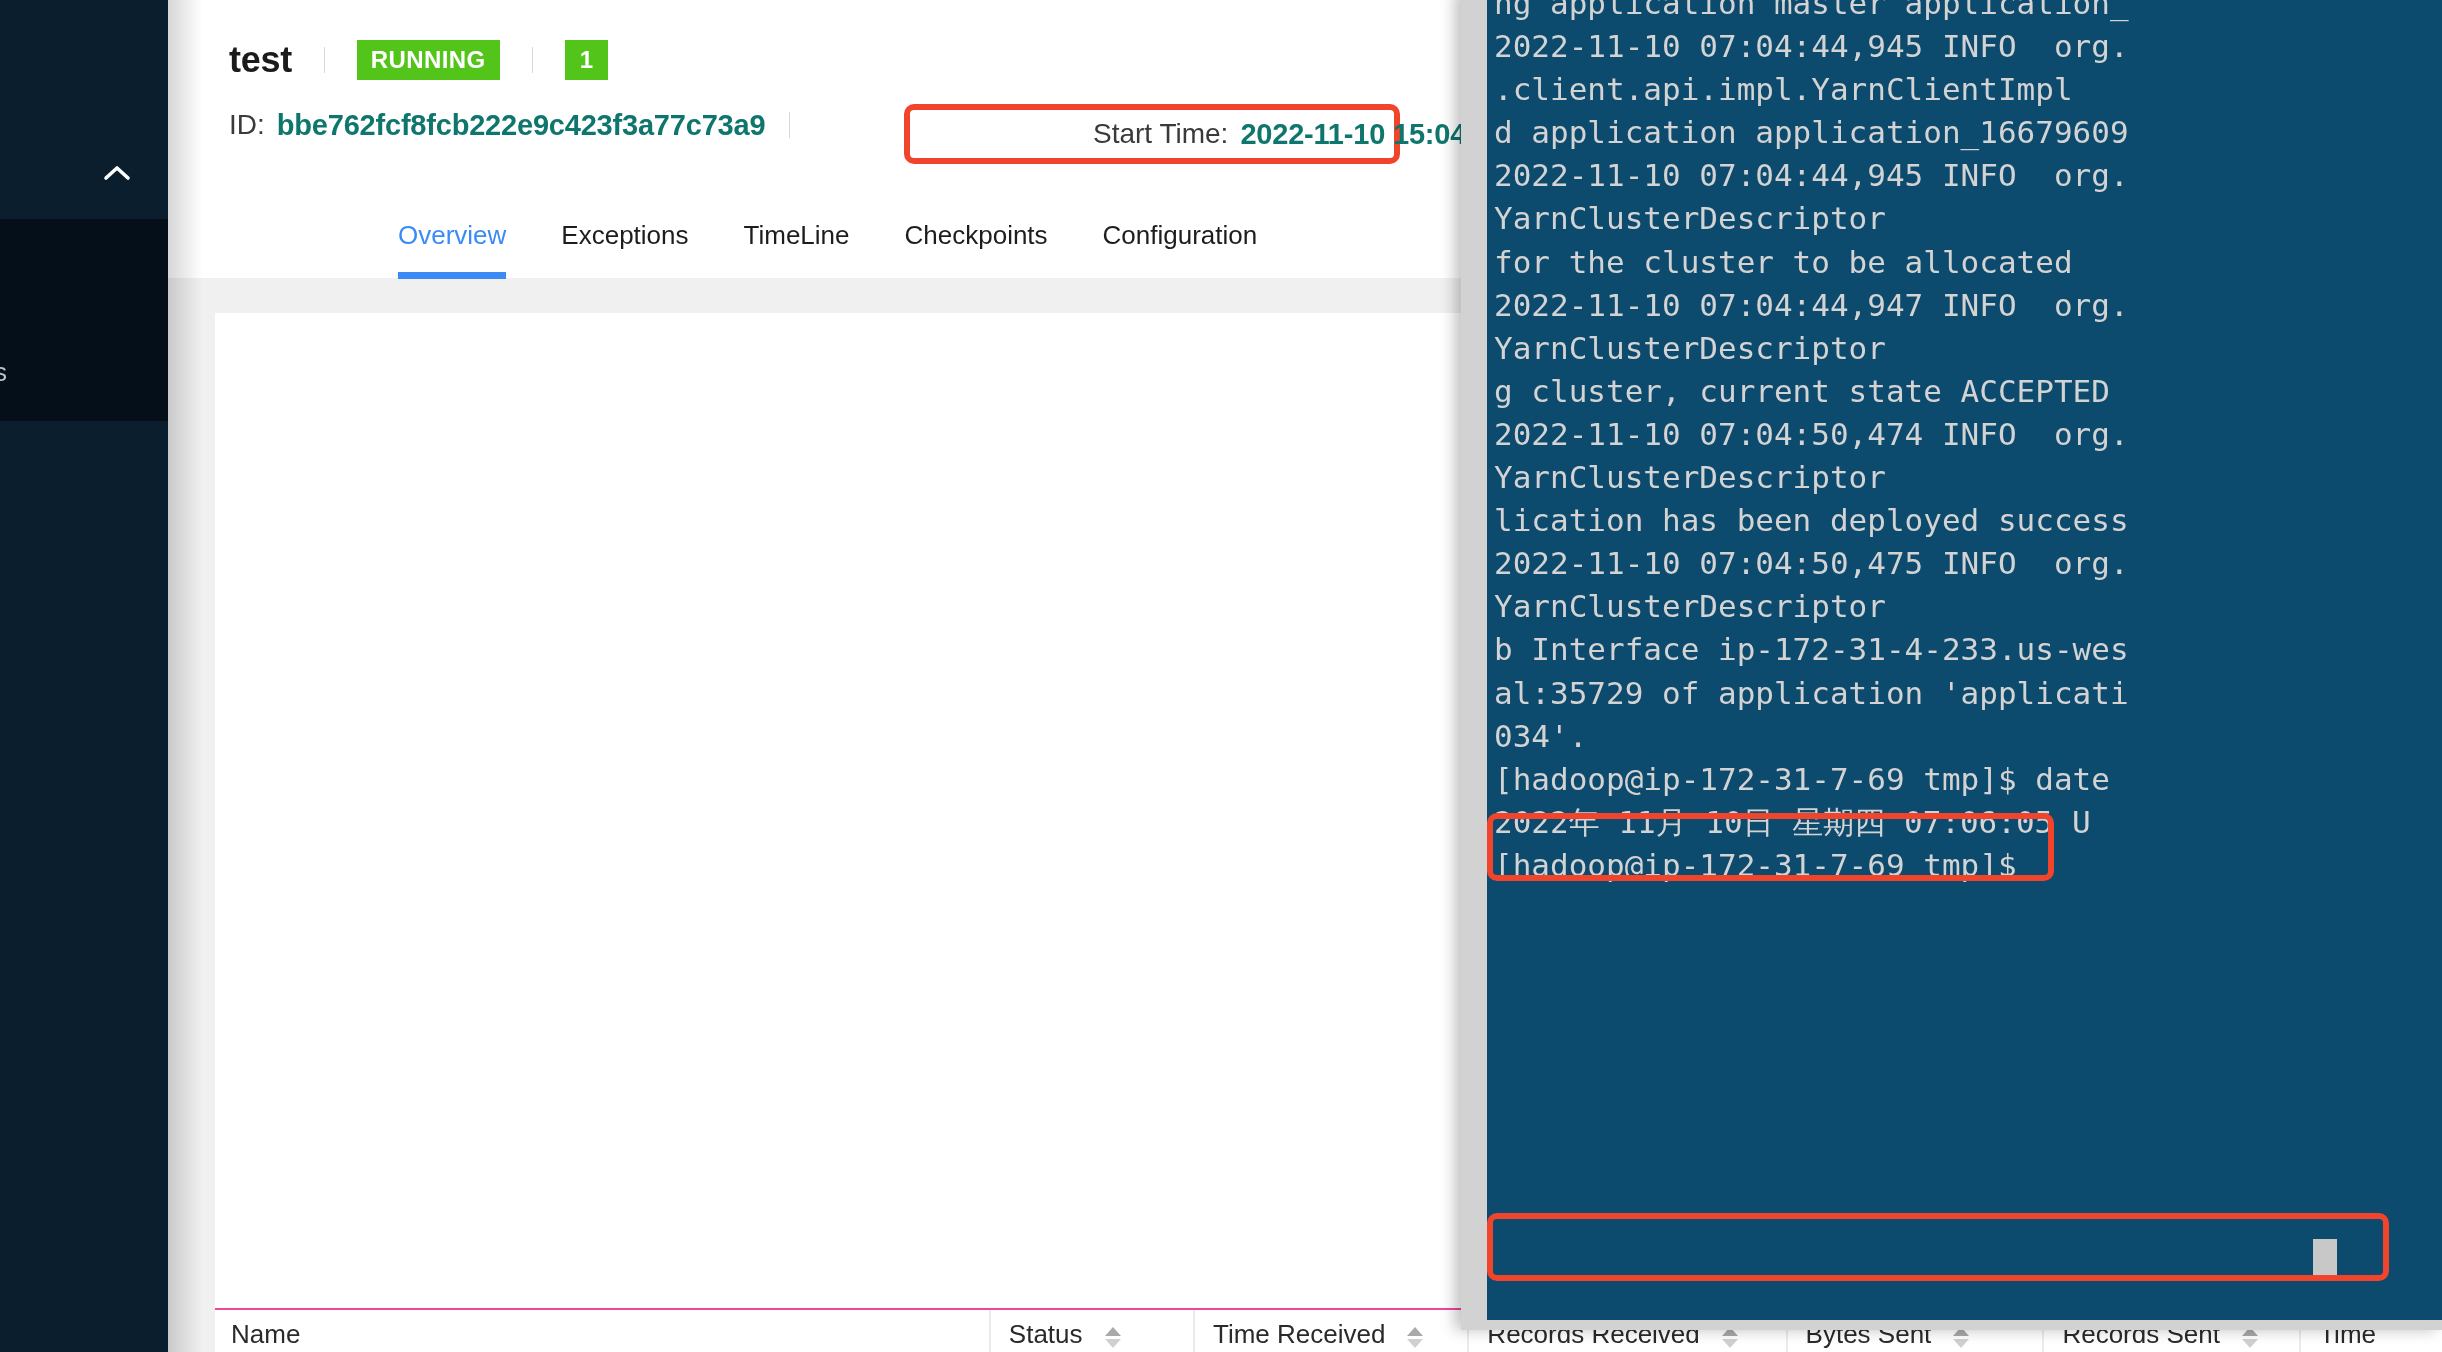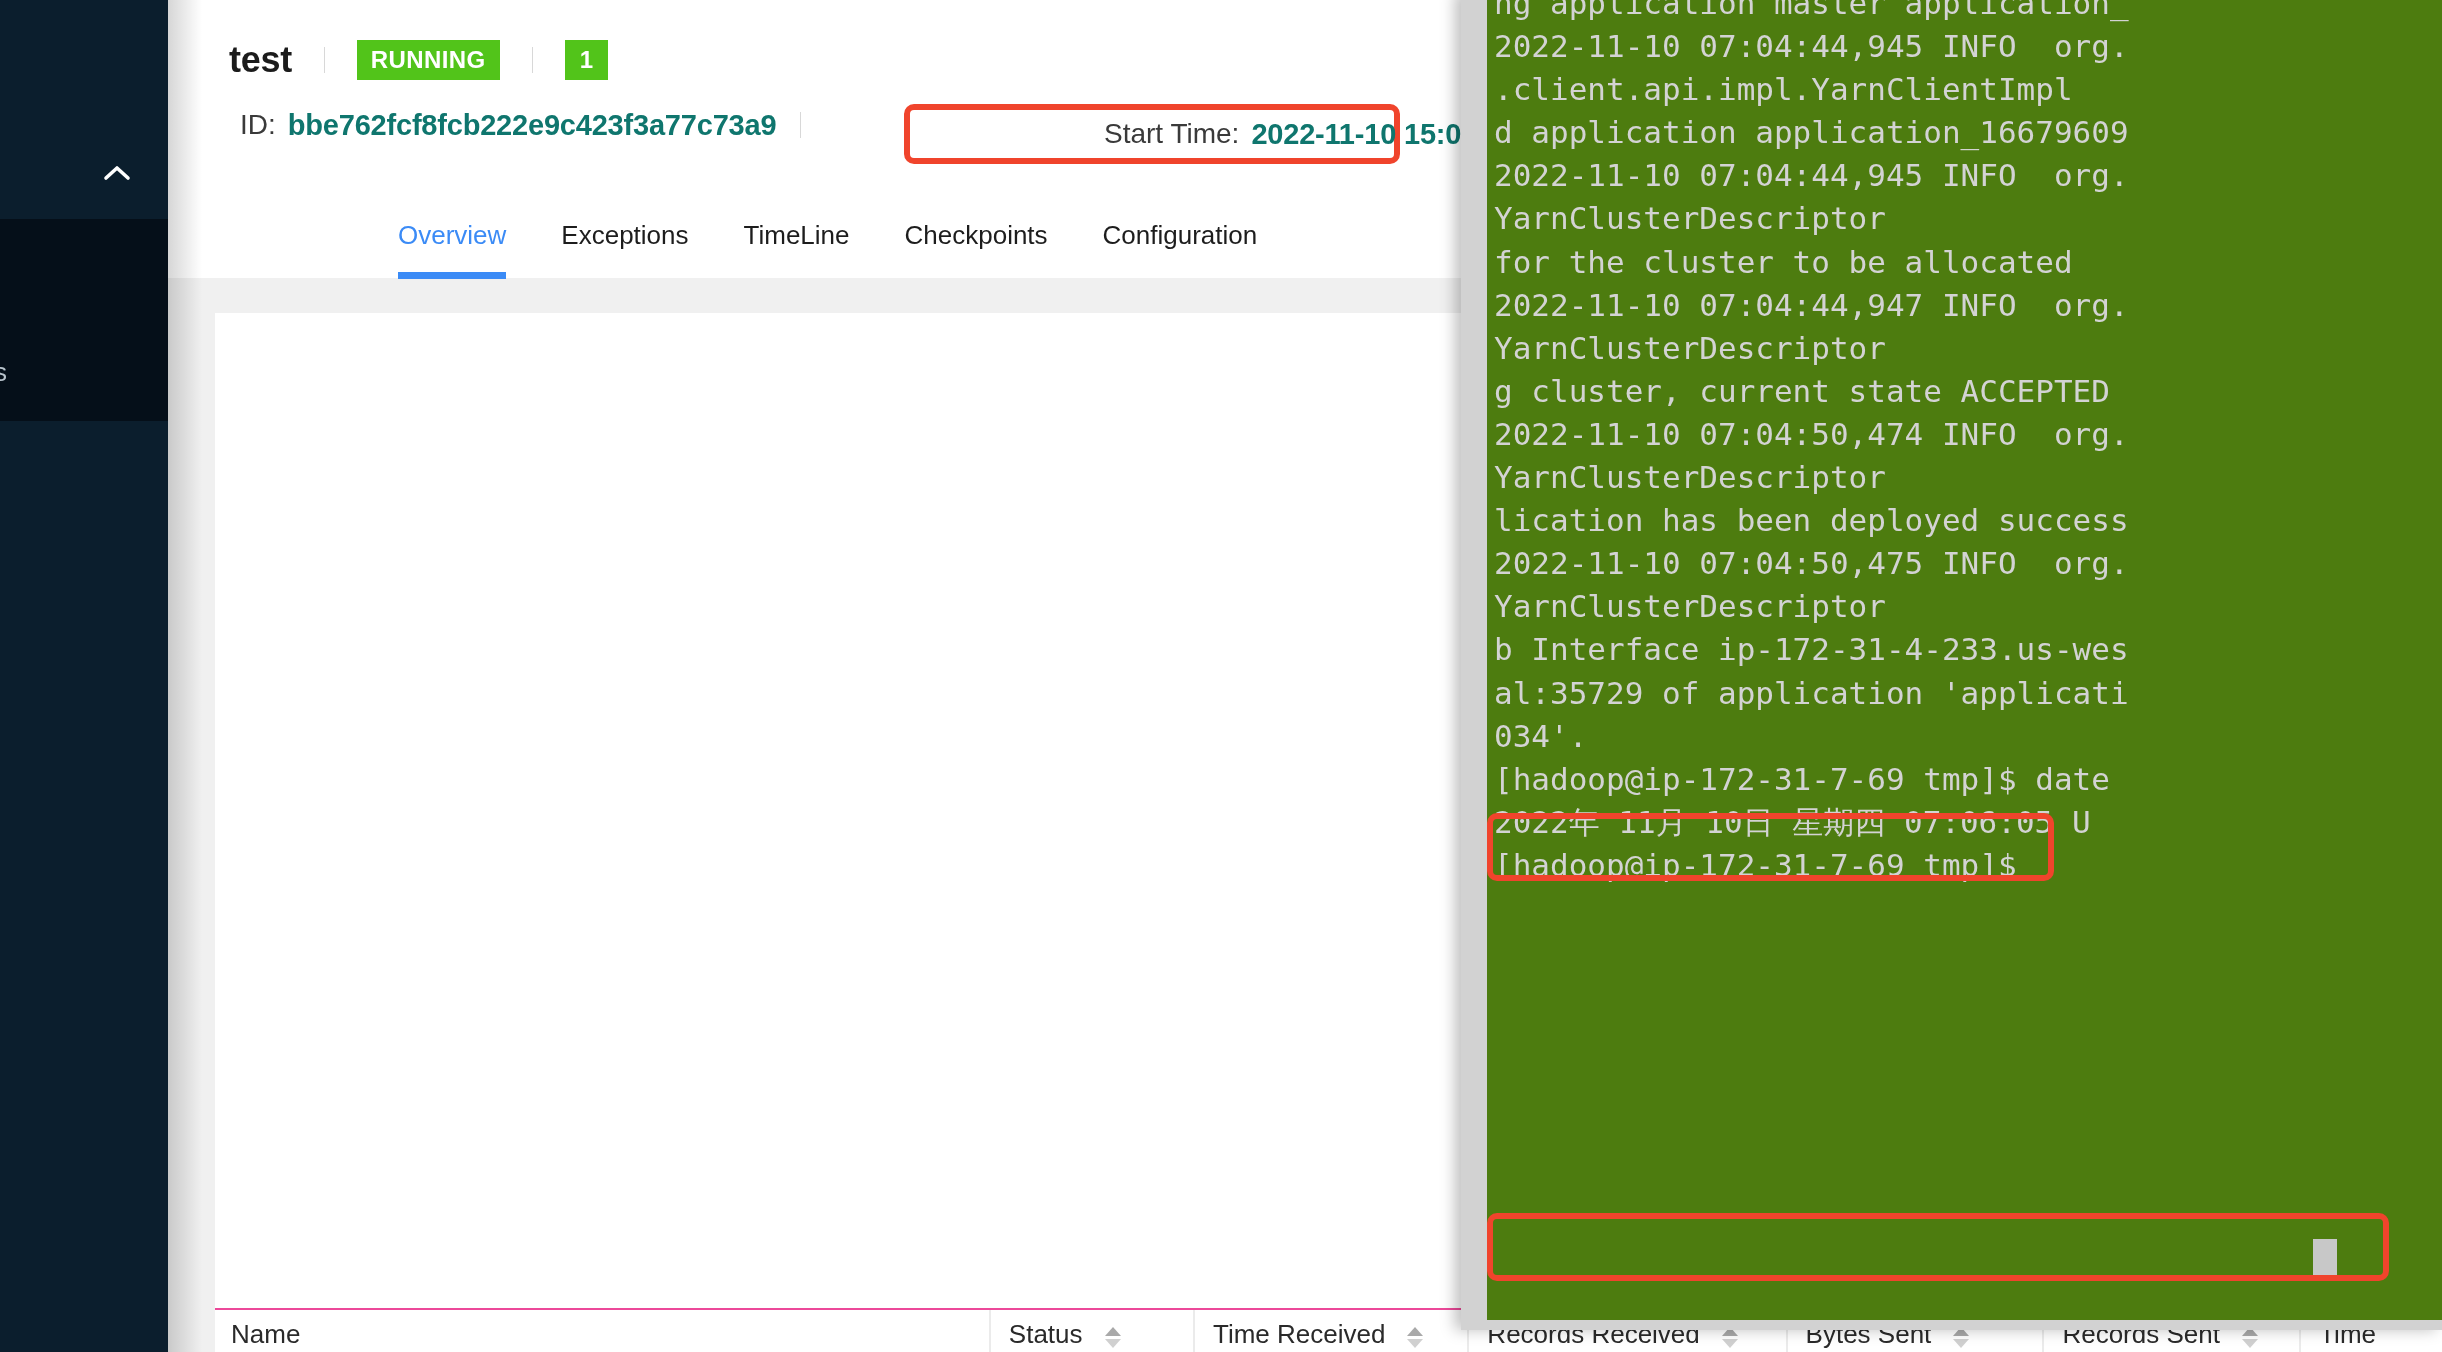--- a/index.html
+++ b/index.html
@@ -70,21 +70,21 @@
     background: #52c41a; color: #ffffff;
     font-size: 24px; font-weight: bold;
     letter-spacing: 0.4px;
   }
   .badge.count { padding: 0 15px; }
 
   .job-meta-row {
     position: absolute; left: 61px; top: 104px;
     display: flex; align-items: center; height: 42px;
   }
-  .meta-label { font-size: 28px; color: #3a3a3a; margin-left: 11px; }
+  .meta-label { font-size: 28px; color: #3a3a3a; }
   .meta-value {
     font-size: 29px; font-weight: bold; color: #0f766e;
     margin-left: 12px; letter-spacing: -0.2px;
   }
   .meta-divider { width: 1px; height: 26px; background: #d8d8d8; margin: 0 24px; }
 
   
   .hl-start-time {
     position: absolute; left: 904px; top: 104px;
     width: 496px; height: 60px;
@@ -185,21 +185,21 @@
     position: absolute; left: 1461px; top: -8px;
     width: 981px; height: 1338px;
     background: #d2d2d2;
     padding: 8px 0 10px 26px;
     z-index: 50;
     box-shadow: -6px 0 14px rgba(0,0,0,0.25);
   }
   .term-body {
     position: relative;
     width: 955px; height: 1320px;
-    background: #4d7c0f;
+    background: #0c4a6e;
     overflow: hidden;
   }
   .term-text {
     position: absolute; left: 7px; top: -18px;
     font-family: "DejaVu Sans Mono", "Liberation Mono", monospace;
     font-size: 31px; line-height: 43.1px;
     color: #d3d3d3;
     white-space: pre;
     letter-spacing: 0px;
   }

